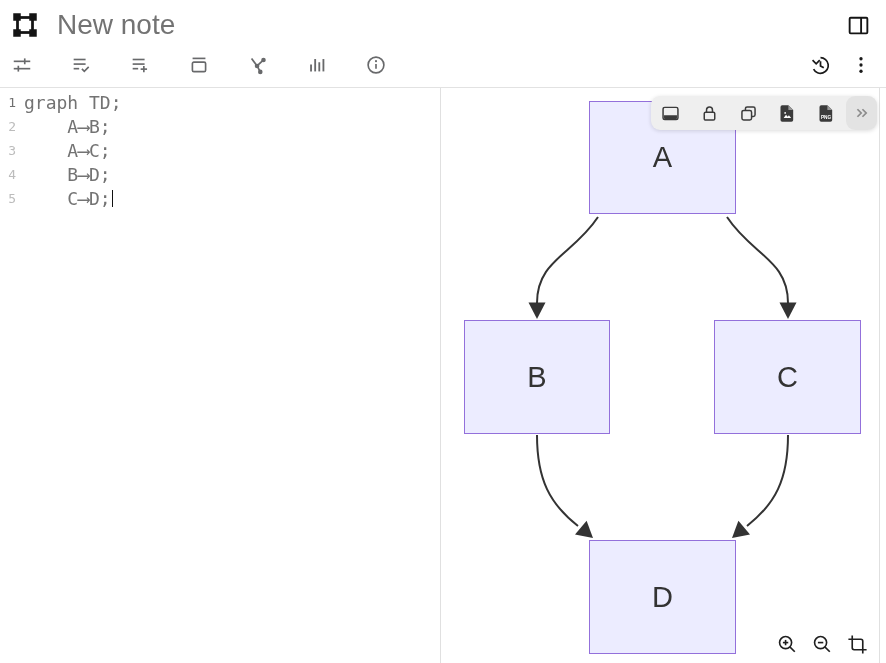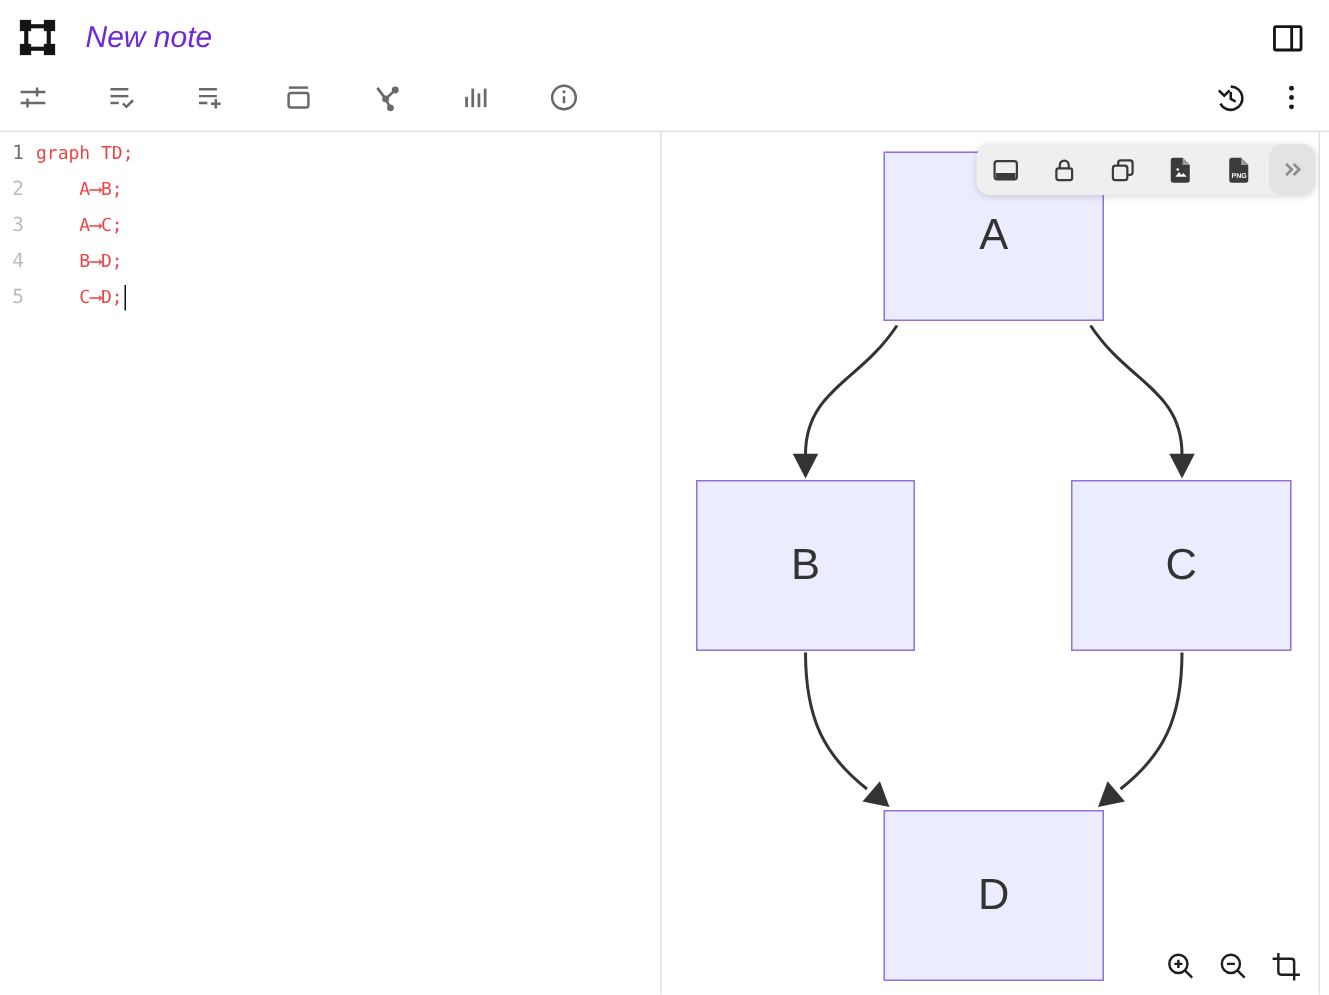--- a/index.html
+++ b/index.html
@@ -4,39 +4,39 @@
 <style>
   * { margin:0; padding:0; box-sizing:border-box; }
   html,body { width:886px; height:663px; }
   body { position:relative; background:#fff; font-family:"Liberation Sans",sans-serif; overflow:hidden; }
 
   .icon-btn { background:none; border:none; padding:0; display:flex; align-items:center; justify-content:center; cursor:pointer; }
 
   
   .header { position:absolute; top:0; left:0; width:100%; height:50px; display:flex; align-items:center; padding:0 14px 0 10px; }
   .logo { width:30px; height:30px; color:#141414; }
-  .title { font-size:20px; color:#6d28d9; margin-left:17px; font-weight:400;font-style:italic; }
+  .title { font-size:28px; color:#737373; margin-left:17px; font-weight:400; }
   .panel-toggle { margin-left:auto; width:28px; height:28px; color:#141414; }
 
   
   .toolbar { position:absolute; top:48px; left:0; width:100%; height:34px; display:flex; align-items:center; padding-left:4px; }
   .toolbar .tb-btn { width:36px; height:32px; margin-right:23px; color:#68696b; }
   .toolbar-right { margin-left:auto; display:flex; gap:5px; padding-right:7px; }
   .toolbar-right .tb-btn { width:36px; height:32px; margin-right:0; color:#1a1a1a; }
 
   .divider-h { position:absolute; top:87px; left:0; width:100%; height:1px; background:#e2e2e2; }
   .divider-v { position:absolute; top:88px; bottom:0; left:440px; width:1px; background:#e0e0e0; }
   .right-border { position:absolute; top:88px; bottom:0; left:879px; width:1px; background:#e0e0e0; }
 
   
   .editor { position:absolute; top:88px; left:0; width:440px; bottom:0; padding-top:2px; font-family:"DejaVu Sans Mono","Liberation Mono",monospace; }
   .code-row { display:flex; align-items:center; height:24px; }
   .line-num { width:16px; flex:none; text-align:right; font-size:13px; color:#bcbcbc; }
   .code-row.active-line .line-num { color:#6f6f6f; }
-  .code-text { margin-left:8px; font-size:12px; color:#ef4444; white-space:pre; }
+  .code-text { margin-left:8px; font-size:18px; color:#737373; white-space:pre; }
   .cursor { display:inline-block; width:1.5px; height:17px; background:#111; vertical-align:-3px; margin-left:1px; }
 
   
   .diagram { position:absolute; top:88px; left:441px; width:438px; bottom:0; }
   .edges-svg { position:absolute; left:0; top:0; width:438px; height:575px; pointer-events:none; }
   .node { position:absolute; background:#ECECFF; border:1.7px solid #9370DB; display:flex; align-items:center; justify-content:center; font-size:29px; color:#333; cursor:pointer; }
   .node-a { left:148px; top:13px;  width:147px; height:113px; }
   .node-b { left:23px;  top:232px; width:146px; height:114px; }
   .node-c { left:273px; top:232px; width:147px; height:114px; }
   .node-d { left:148px; top:452px; width:147px; height:114px; }

